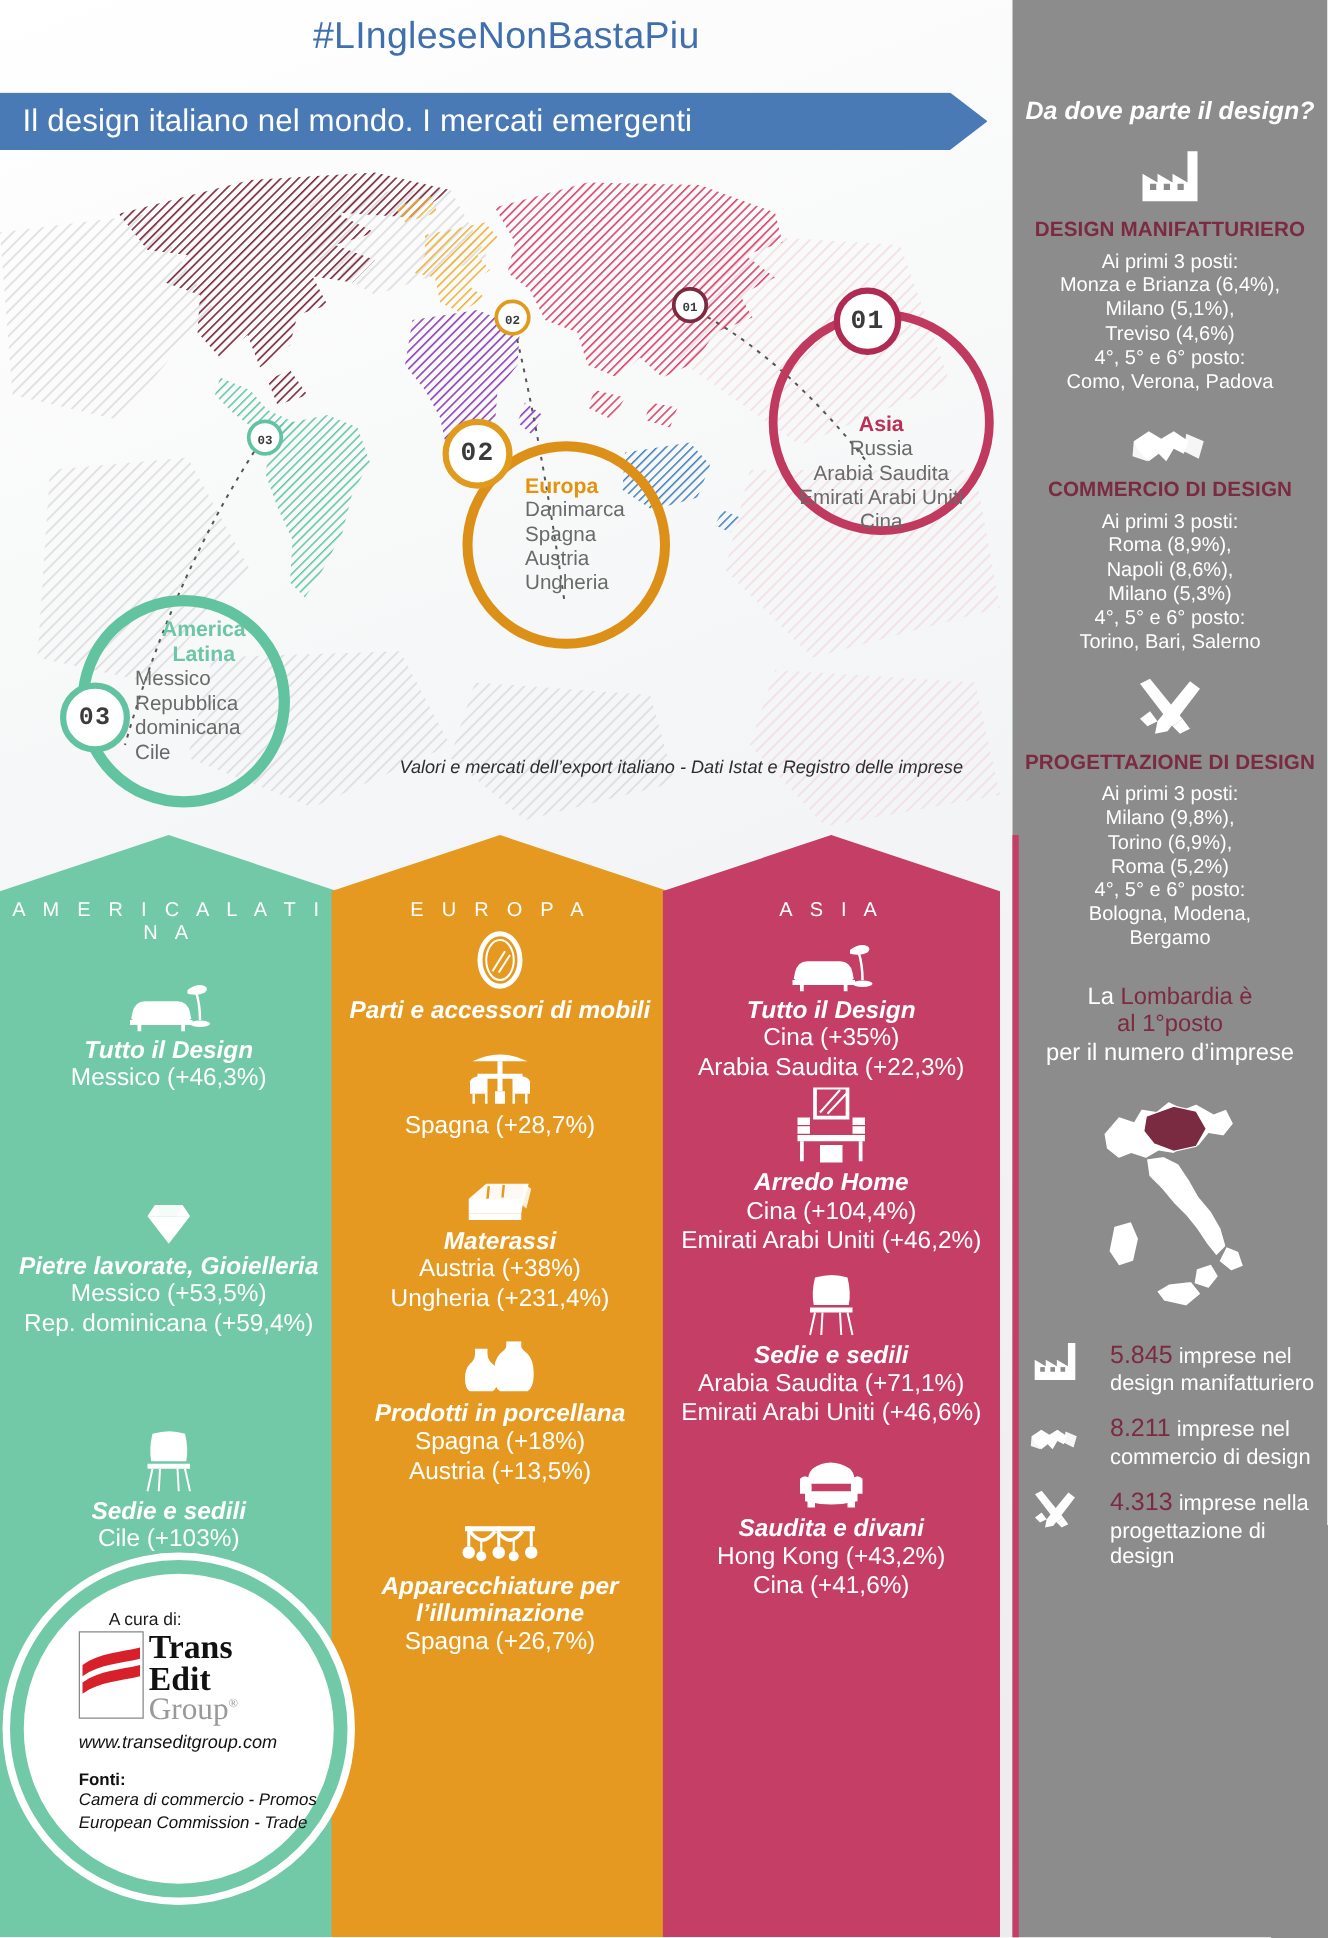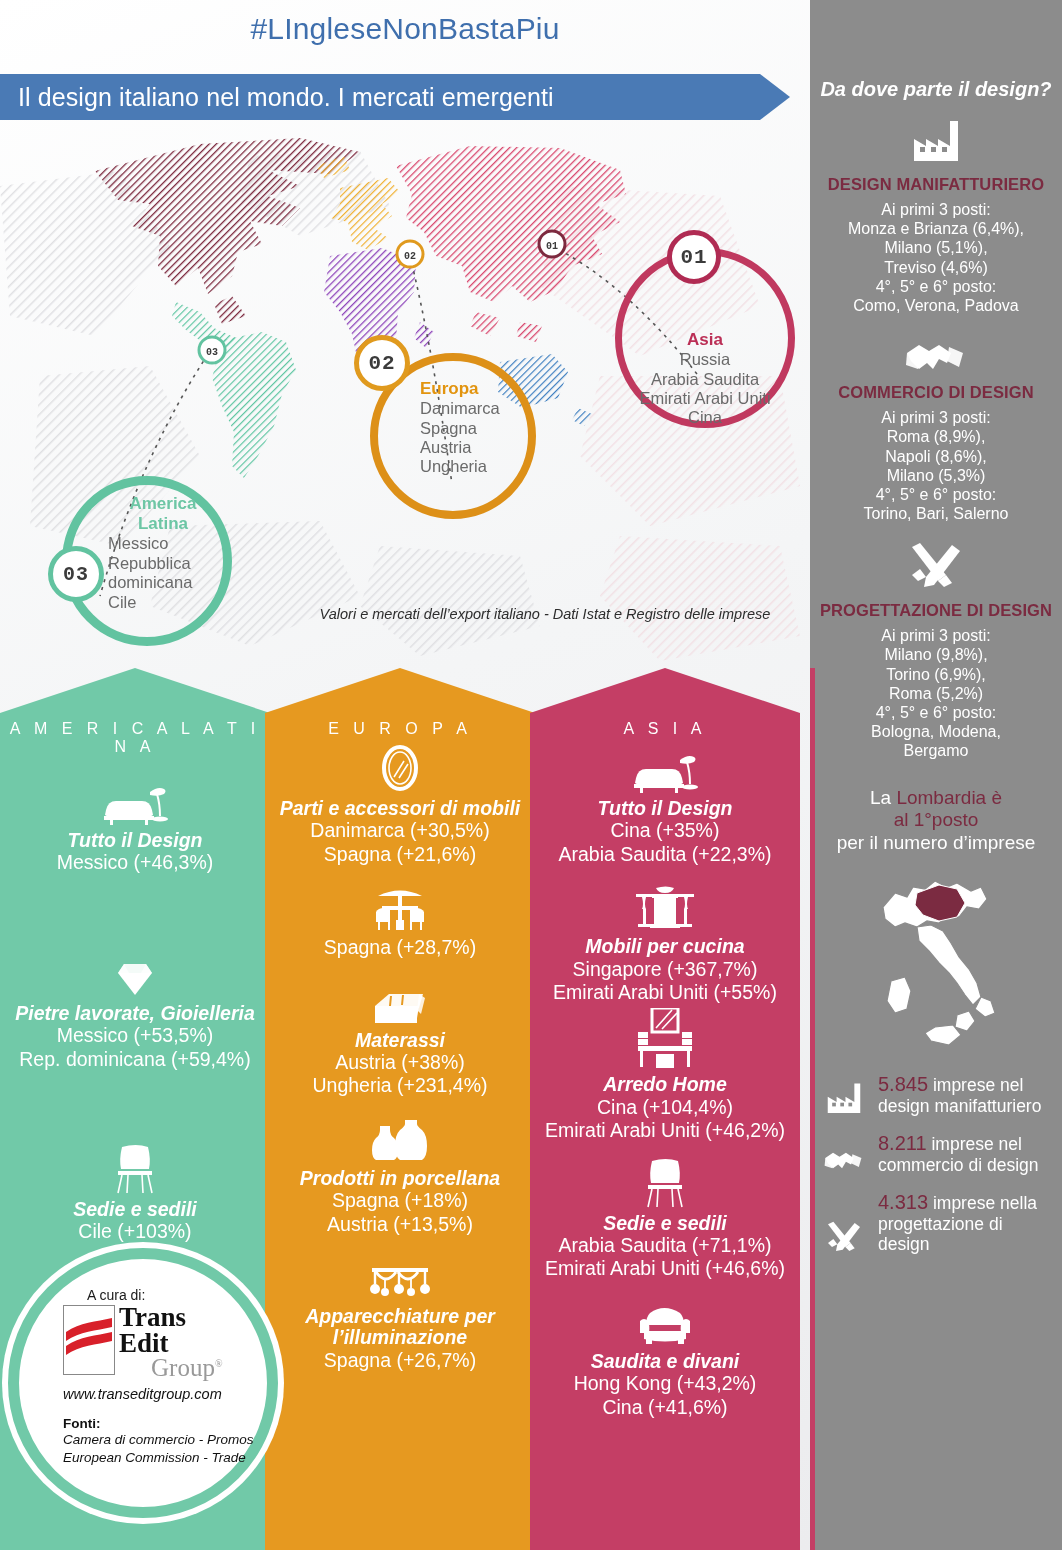--- a/index.html
+++ b/index.html
@@ -112,21 +112,21 @@
     box-shadow:0 0 0 6px #ffffff;
   }
   #logo-inner { position:absolute; left:44px; top:28px; width:200px; }
   .acuradi { font-size:14px; color:#1a1a1a; margin-left:24px; }
   .logo-box { display:flex; align-items:flex-start; margin-top:2px; }
   .logo-mark { width:52px; height:70px; border:1px solid #888; position:relative; background:#fff; flex:0 0 auto; }
   .logo-words { margin-left:4px; line-height:.95; }
   .logo-words .l1, .logo-words .l2 {
     font-family:"Liberation Serif", serif; font-weight:700; font-size:27px; color:#111;
   }
-  .logo-words .l3 { font-family:"Liberation Serif", serif; font-size:25px; color:#999;margin-left:32px; }
+  .logo-words .l3 { font-family:"Liberation Serif", serif; font-size:25px; color:#999; }
   .logo-words .reg { font-size:10px; vertical-align:super; color:#999; }
   .logo-url { font-style:italic; font-size:14.5px; color:#111; margin-top:6px; }
   .fonti-h { font-size:13.5px; font-weight:700; color:#111; margin-top:14px; }
   .fonti-l { font-style:italic; font-size:13.5px; color:#111; line-height:1.35; }
 
   
   .sidebar {
     position:absolute; left:810px; top:0; width:252px; height:1550px;
     background:#8c8c8c; color:#ffffff; text-align:center;
     padding:0 8px;
@@ -135,21 +135,21 @@
   .sb-title {
     font-style:italic; font-weight:700; font-size:20px; margin-top:78px; color:#ffffff;
   }
   .sb-icon { display:flex; justify-content:center; align-items:center; margin:18px 0 10px; }
   .sb-head { font-weight:700; font-size:16.5px; color:#7b2b41; letter-spacing:.1px; }
   .sb-body { font-size:16px; line-height:1.2; margin-top:6px; color:#ffffff; }
   .sb-lomb { font-size:19px; line-height:1.2; margin-top:26px; color:#ffffff; }
   .sb-lomb .hl { color:#7b2b41; }
   .sb-italy { display:flex; justify-content:center; margin-top:10px; }
   .sb-stats { margin-top:18px; }
-  .sb-stat { display:flex; align-items:flex-end; gap:12px; margin-bottom:16px; padding-left:4px; }
+  .sb-stat { display:flex; align-items:flex-start; gap:22px; margin-bottom:16px; padding-left:4px; }
   .sb-stat .si { flex:0 0 auto; width:44px; display:flex; justify-content:center; }
   .sb-stat .st { text-align:left; font-size:17.5px; line-height:1.15; }
   .sb-stat .num { color:#7b2b41; font-size:20px; }
 </style>
 </head>
 <body>
 
 <div id="root">
 
   <div class="main">
@@ -334,22 +334,20 @@
         <div id="cats-1">
             <div class="cat" style="margin-top: 6px;">
               <div class="ico">
                 <svg width="42" height="50" viewBox="0 0 42 50" fill="#ffffff">
                   <ellipse cx="21" cy="24" rx="16" ry="21" fill="none" stroke="#ffffff" stroke-width="4"></ellipse>
                   <ellipse cx="21" cy="24" rx="11" ry="16" fill="none" stroke="#ffffff" stroke-width="1.6"></ellipse>
                   <path d="M15 33 l10-16 M20 34 l9-14" stroke="#ffffff" stroke-width="1.6"></path>
                 </svg>
               </div>
               <div class="cname" style="white-space: pre-line;">Parti e accessori di mobili</div>
-              <div class="cval" style="white-space: pre-line;">Danimarca (+30,5%)
-Spagna (+21,6%)</div>
             </div>
             <div class="cat" style="margin-top: 16px;">
               <div class="ico">
                 <svg width="60" height="48" viewBox="0 0 60 48" fill="#ffffff">
                   <path d="M8 12 q22-11 44 0 z"></path>
                   <path d="M28 12 h4 v24 h-4 z"></path>
                   <path d="M12 22 h36 v4 h-36 z"></path>
                   <path d="M6 28 q2-4 8-4 h6 v14 h-14 z"></path>
                   <path d="M54 28 q-2-4 -8-4 h-6 v14 h14 z"></path>
                   <path d="M8 38 h2 v8 h-2 z M18 38 h2 v8 h-2 z M40 38 h2 v8 h-2 z M50 38 h2 v8 h-2 z"></path>
@@ -414,35 +412,20 @@
                   <path d="M4 36 h50 v4 h-50 z"></path>
                   <path d="M10 40 h3 v5 h-3 z M45 40 h3 v5 h-3 z"></path>
                   <path d="M50 12 q8-6 14-3 q3 2 0 5 q-6 3 -14 1 z"></path>
                   <path d="M57 14 q3 10 3 22" stroke="#ffffff" stroke-width="2" fill="none"></path>
                   <ellipse cx="60" cy="39" rx="8" ry="2.6"></ellipse>
                 </svg>
               </div>
               <div class="cname" style="white-space: pre-line;">Tutto il Design</div>
               <div class="cval" style="white-space: pre-line;">Cina (+35%)
 Arabia Saudita (+22,3%)</div>
-            </div>
-            <div class="cat" style="margin-top: 16px;">
-              <div class="ico">
-                <svg width="66" height="46" viewBox="0 0 66 46" fill="#ffffff">
-                  <path d="M24 2 q10-3 18 0 q-2 5 -9 5 q-7 0 -9-5 z"></path>
-                  <path d="M20 8 h26 v4 h-26 z"></path>
-                  <path d="M22 12 h22 v26 h-22 z"></path>
-                  <path d="M4 8 h16 v3 h-16 z M10 11 q2 8 0 12 h4 q-2-4 0-12 z M6 38 h14 v3 h-14 z M11 23 h3 v15 h-3 z"></path>
-                  <path d="M46 8 h16 v3 h-16 z M52 11 q2 8 0 12 h4 q-2-4 0-12 z M46 38 h14 v3 h-14 z M52 23 h3 v15 h-3 z"></path>
-                  <path d="M18 38 h30 v4 h-30 z"></path>
-                </svg>
-              </div>
-              <div class="cname" style="white-space: pre-line;">Mobili per cucina</div>
-              <div class="cval" style="white-space: pre-line;">Singapore (+367,7%)
-Emirati Arabi Uniti (+55%)</div>
             </div>
             <div class="cat" style="margin-top: 16px;">
               <div class="ico">
                 <svg width="62" height="62" viewBox="0 0 62 62" fill="#ffffff">
                   <path d="M18 0 h26 v24 h-26 z" fill="none" stroke="#ffffff" stroke-width="3"></path>
                   <path d="M22 20 l16-18 M28 21 l15-16" stroke="#ffffff" stroke-width="1.6"></path>
                   <path d="M4 24 h10 v6 h-10 z M4 31 h10 v6 h-10 z"></path>
                   <path d="M48 24 h10 v6 h-10 z M48 31 h10 v6 h-10 z"></path>
                   <path d="M4 38 h54 v5 h-54 z"></path>
                   <path d="M6 43 h3 v16 h-3 z M53 43 h3 v16 h-3 z"></path>

